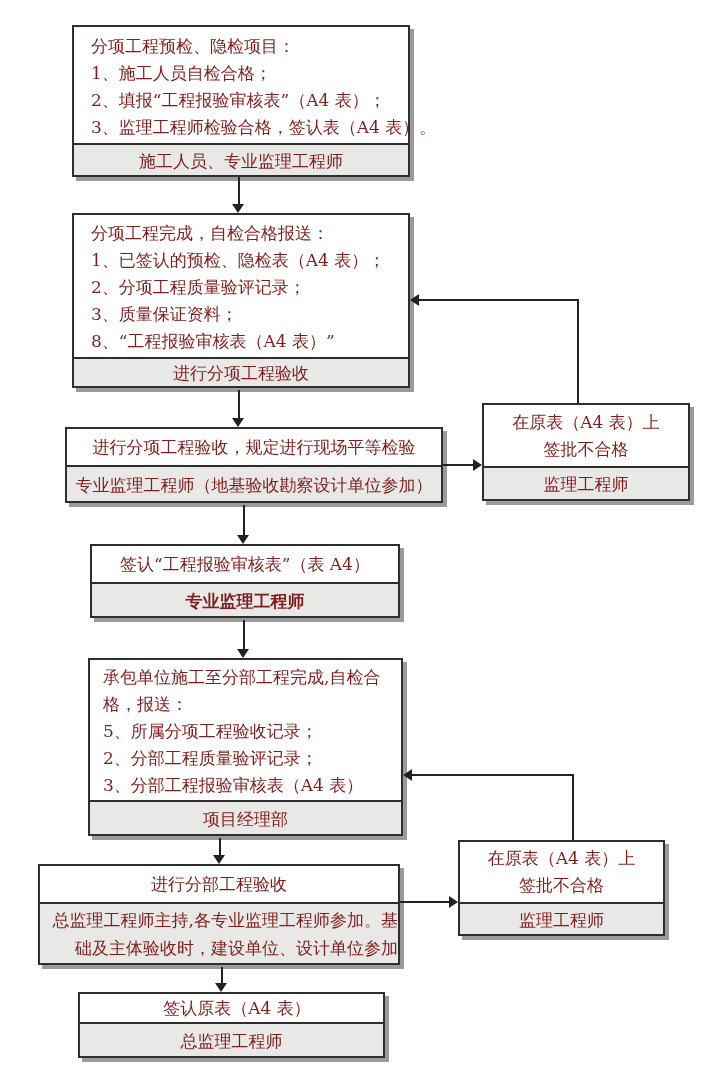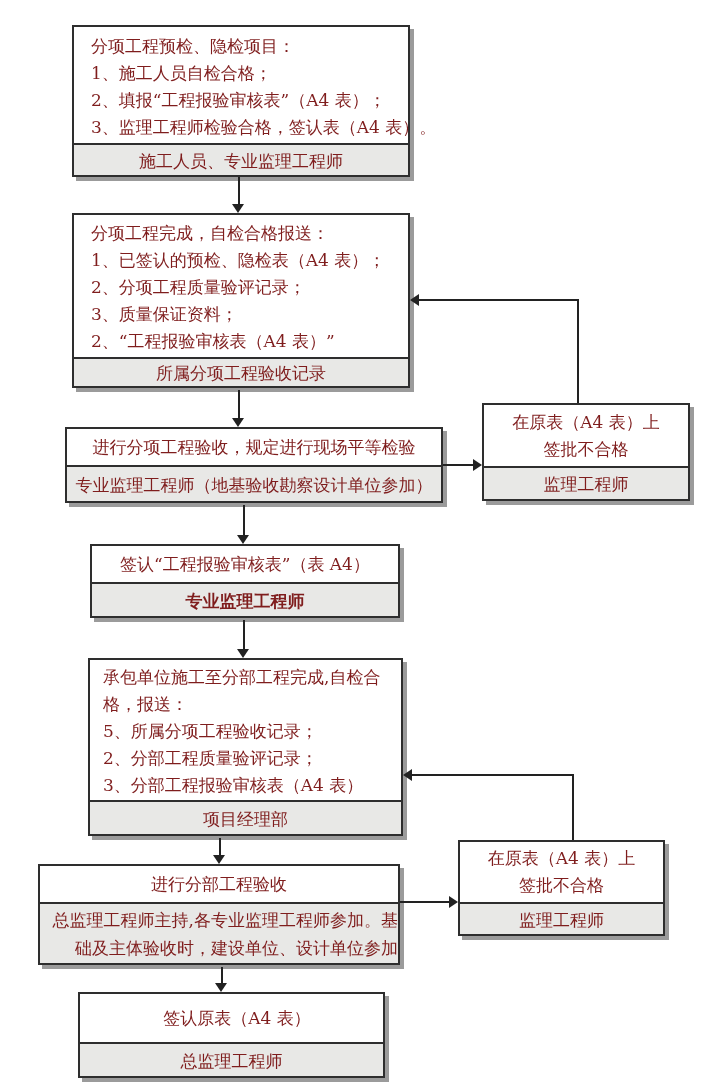--- a/index.html
+++ b/index.html
@@ -41,24 +41,24 @@
       <div class="line" style="line-height:32px;">施工人员、专业监理工程师</div>
     </div>
   </div>
 
   <div class="fbox list" style="left:72px;top:213px;width:338px;">
     <div class="fbody" style="height:142px;padding:5px 8px 2px 17px;">
       <div class="line">分项工程完成，自检合格报送：</div>
       <div class="line">1、已签认的预检、隐检表（A4 表）；</div>
       <div class="line">2、分项工程质量验评记录；</div>
       <div class="line">3、质量保证资料；</div>
-      <div class="line">2、“工程报验审核表（A4 表）”</div>
+      <div class="line">8、“工程报验审核表（A4 表）”</div>
     </div>
     <div class="ffooter" style="height:29px;">
-      <div class="line" style="line-height:29px;">所属分项工程验收记录</div>
+      <div class="line" style="line-height:29px;">进行分项工程验收</div>
     </div>
   </div>
 
   <div class="fbox" style="left:65px;top:427px;width:378px;">
     <div class="fbody ctr" style="height:36px;">
       <div class="line">进行分项工程验收，规定进行现场平等检验</div>
     </div>
     <div class="ffooter" style="height:36px;">
       <div class="line" style="line-height:36px;">专业监理工程师（地基验收勘察设计单位参加）</div>
     </div>
@@ -110,21 +110,21 @@
     <div class="fbody ctr" style="height:60px;">
       <div class="line" style="line-height:27px;">在原表（A4 表）上</div>
       <div class="line" style="line-height:27px;">签批不合格</div>
     </div>
     <div class="ffooter" style="height:32px;">
       <div class="line" style="line-height:32px;">监理工程师</div>
     </div>
   </div>
 
   <div class="fbox" style="left:78px;top:992px;width:307px;">
-    <div class="fbody ctr" style="height:48px;padding-left:11px;">
+    <div class="fbody ctr" style="height:28px;padding-left:11px;">
       <div class="line">签认原表（A4 表）</div>
     </div>
     <div class="ffooter" style="height:34px;">
       <div class="line" style="line-height:34px;">总监理工程师</div>
     </div>
   </div>
 
   <div class="vline" style="left:238px;top:177px;height:28px;"></div>
   <div class="tri-down" style="left:232px;top:204px;"></div>
 

